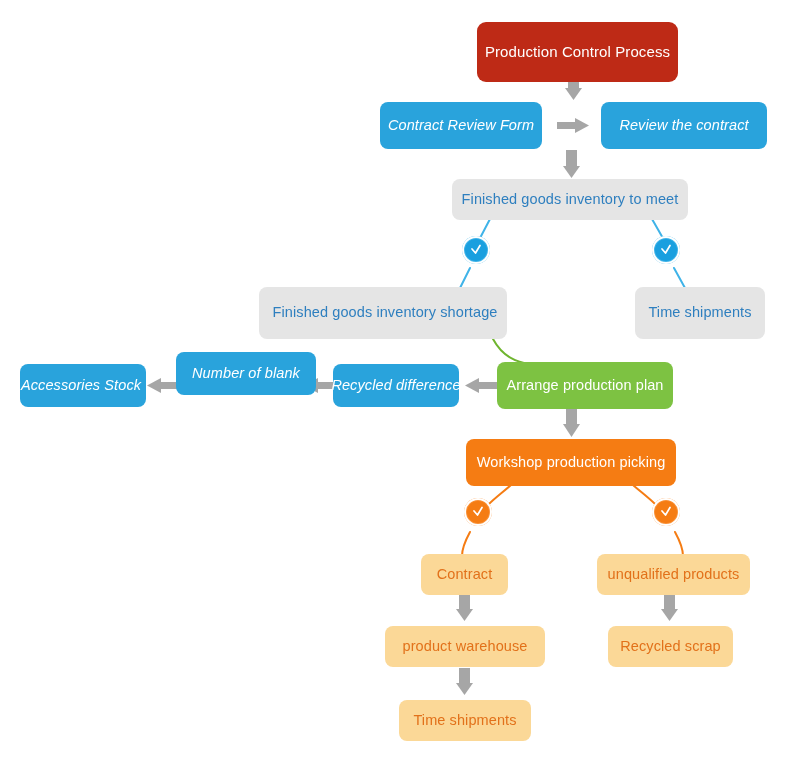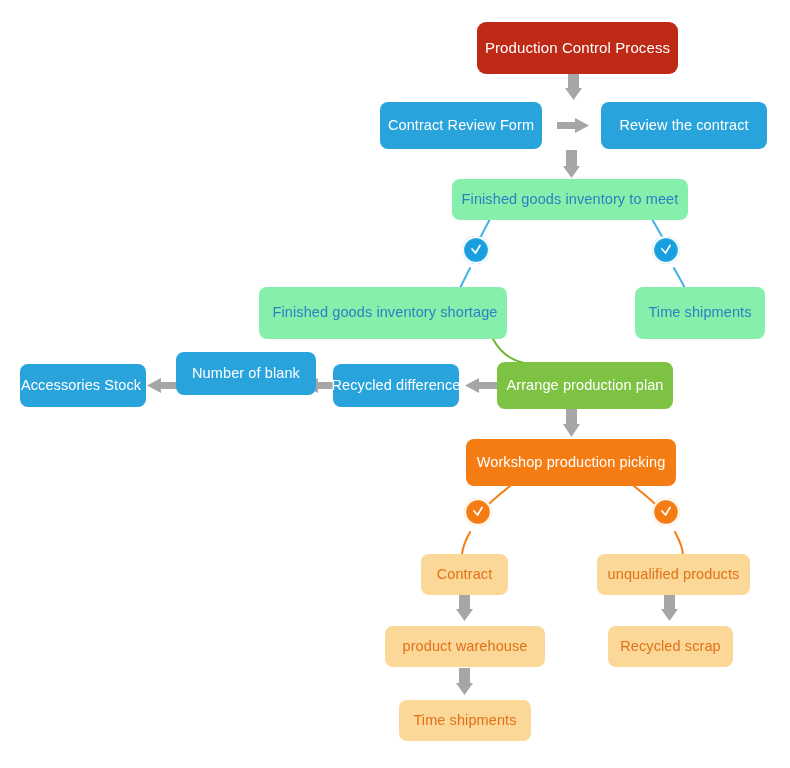--- a/index.html
+++ b/index.html
@@ -41,23 +41,24 @@
   }
   .node.title-node {
     background: #BE2A16;
     color: #ffffff;
     border-radius: 9px;
     font-size: 15px;
   }
   .node.blue {
     background: #29A3DC;
     color: #ffffff;
+    font-style: italic;
   }
   .node.lightblue {
-    background: #86efac;
+    background: #e5e5e5;
     color: #2E7FBF;
   }
   .node.green {
     background: #7DC242;
     color: #ffffff;
   }
   .node.orange {
     background: #F57C13;
     color: #ffffff;
   }
@@ -168,21 +169,21 @@
       <rect x="664" y="594" width="11" height="16" fill="#A6A6A6"></rect>
       <polygon points="661,609 678,609 669.5,621" fill="#A6A6A6"></polygon>
     </g>
 
     <g>
       <rect x="459" y="668" width="11" height="16" fill="#A6A6A6"></rect>
       <polygon points="456,683 473,683 464.5,695" fill="#A6A6A6"></polygon>
     </g>
   </svg>
 
-  <div class="node title-node" style="left:477px; top:22px; width:201px; height:52px;text-align:right;">
+  <div class="node title-node" style="left:477px; top:22px; width:201px; height:60px;text-align:right;">
     <span>Production Control Process</span>
   </div>
 
   <div class="node blue" style="left:380px; top:102px; width:162px; height:47px;">
     <span>Contract Review Form</span>
   </div>
 
   <div class="node blue" style="left:601px; top:102px; width:166px; height:47px;">
     <span>Review the contract</span>
   </div>

